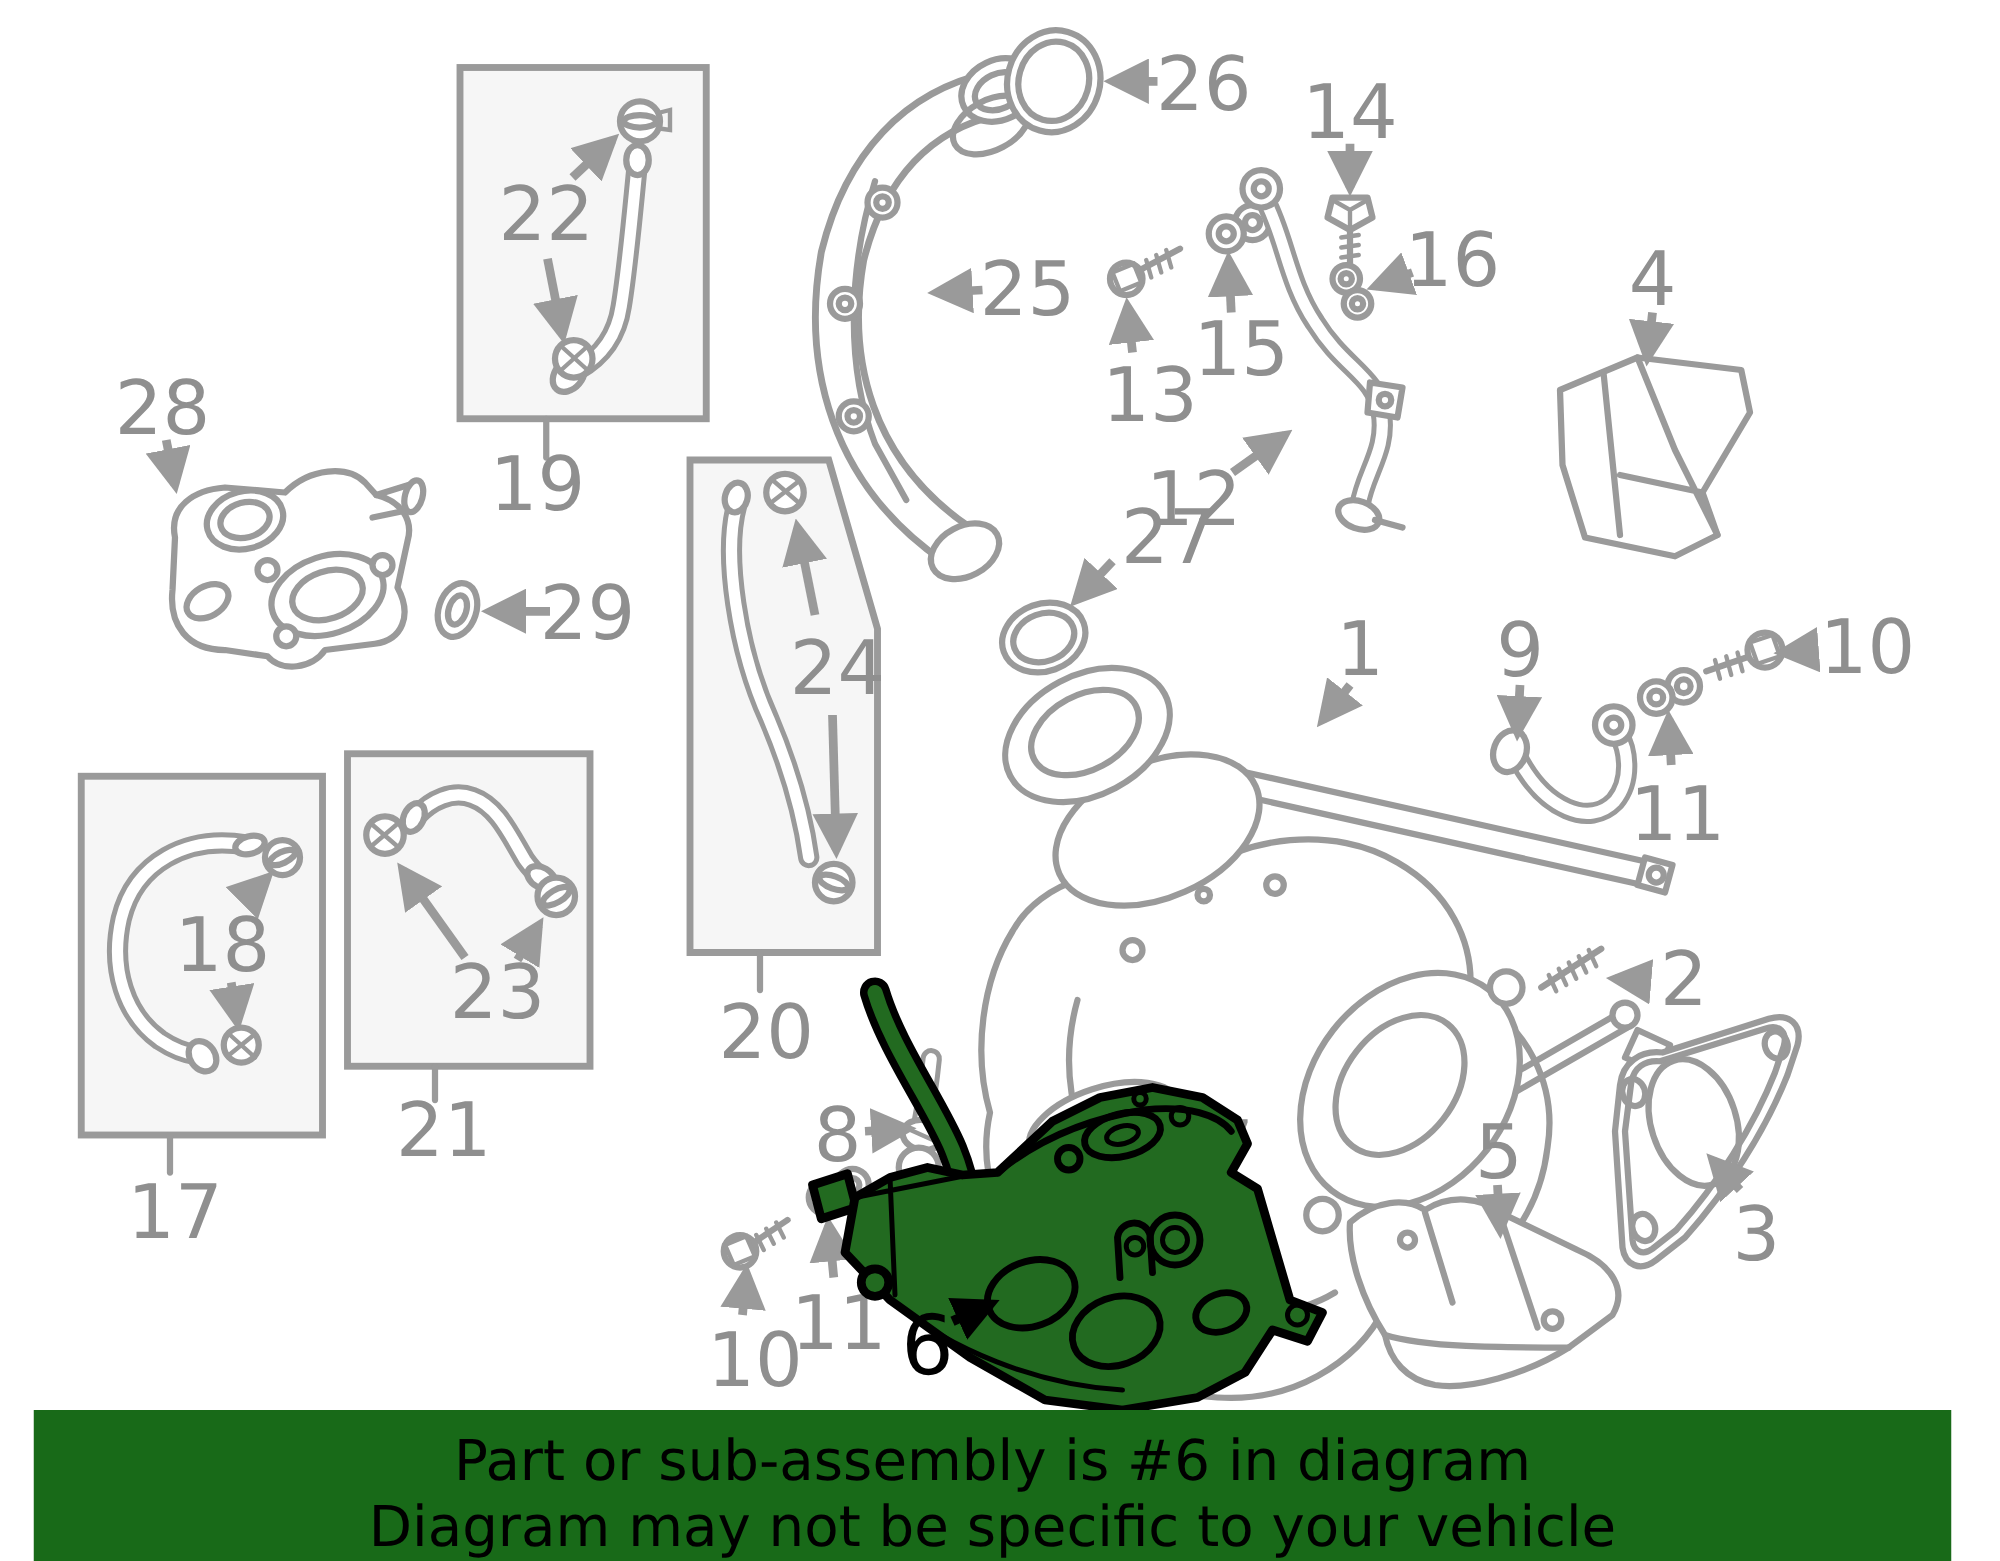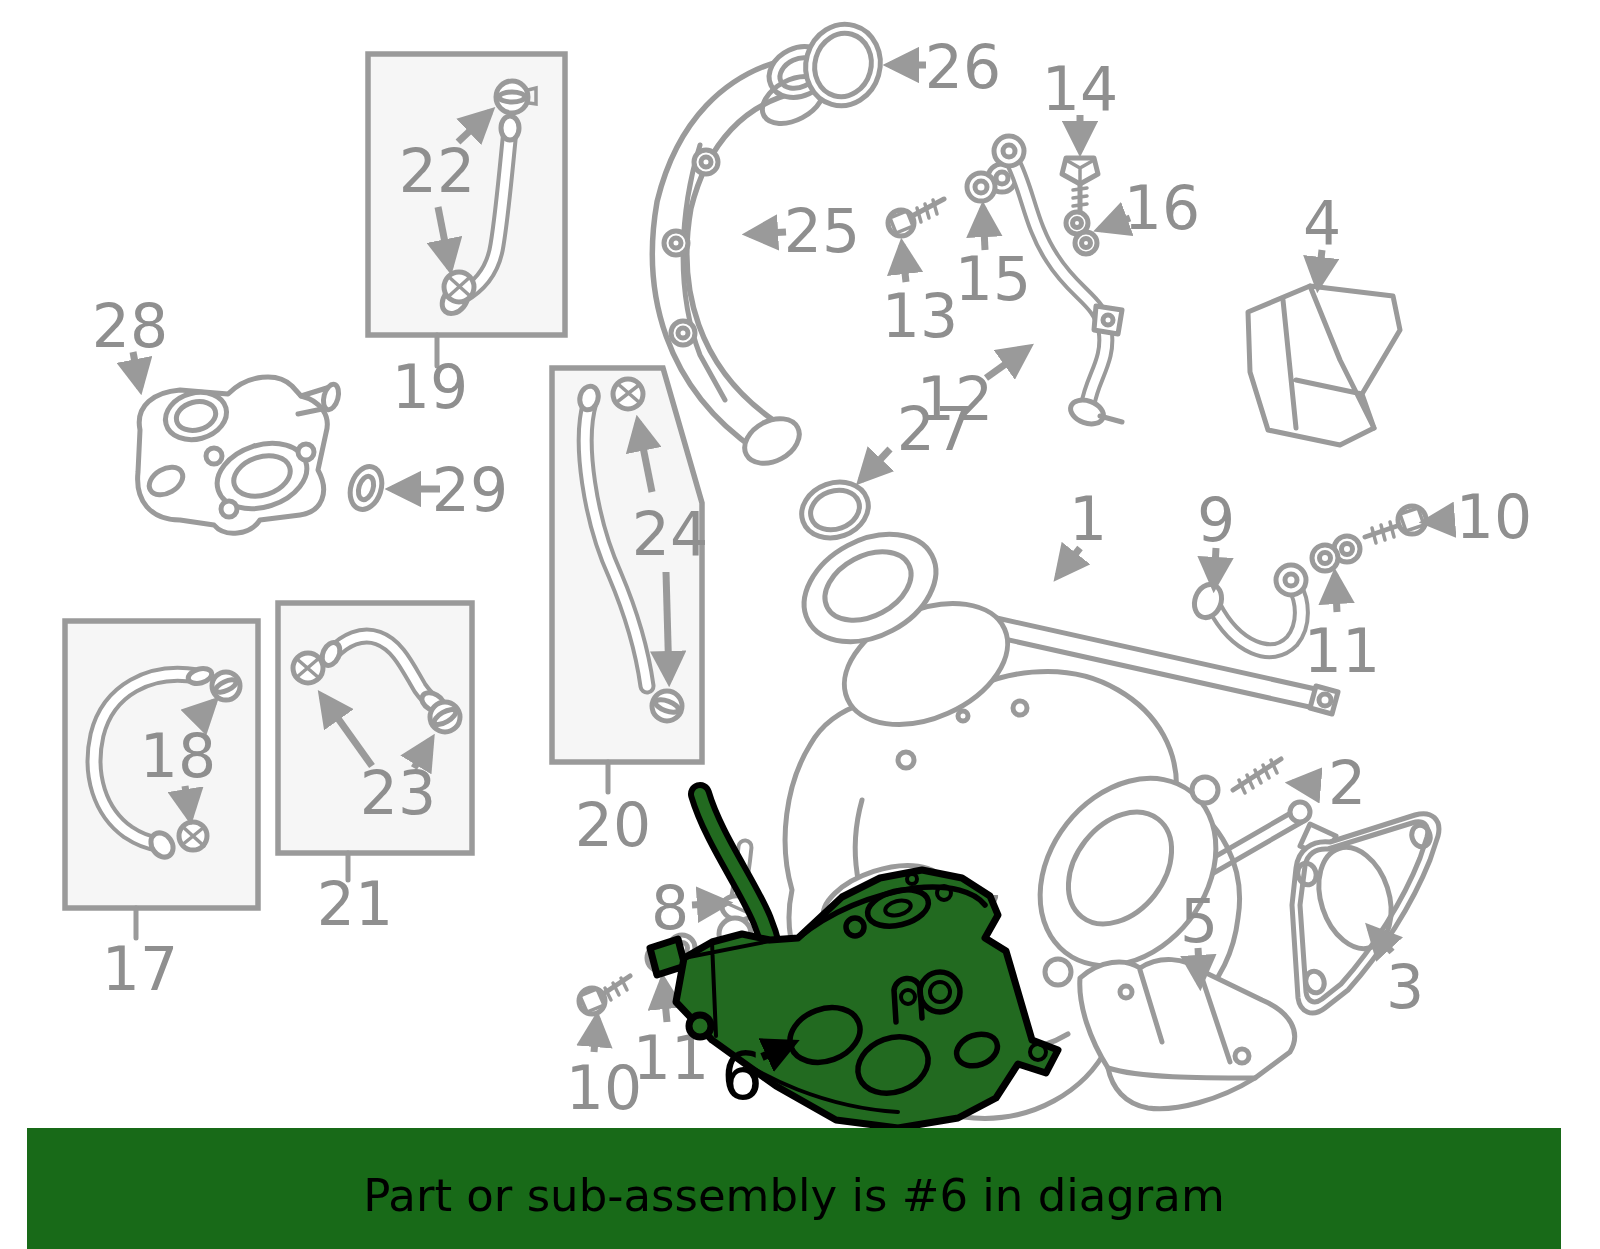--- a/index.html
+++ b/index.html
@@ -379,14 +379,15 @@
     <circle class="gd4" cx="908" cy="997" r="7"></circle>
     <path class="gd4" d="M 1006,951 L 1032,1040 M 712,1040 C 760,1080 830,1108 898,1112"></path>
     <circle class="gd4" cx="1038" cy="1052" r="8"></circle>
     <path class="arrb" d="M 762,1057 L 793,1043"></path>
     <text class="lblk" x="742" y="1099">6</text>
   </g>
 </svg>
 
 <div id="banner">
   <div>Part or sub-assembly is #6 in diagram</div>
+  <div>Diagram may not be specific to your vehicle</div>
 </div>
 </div>
 
 </body></html>

